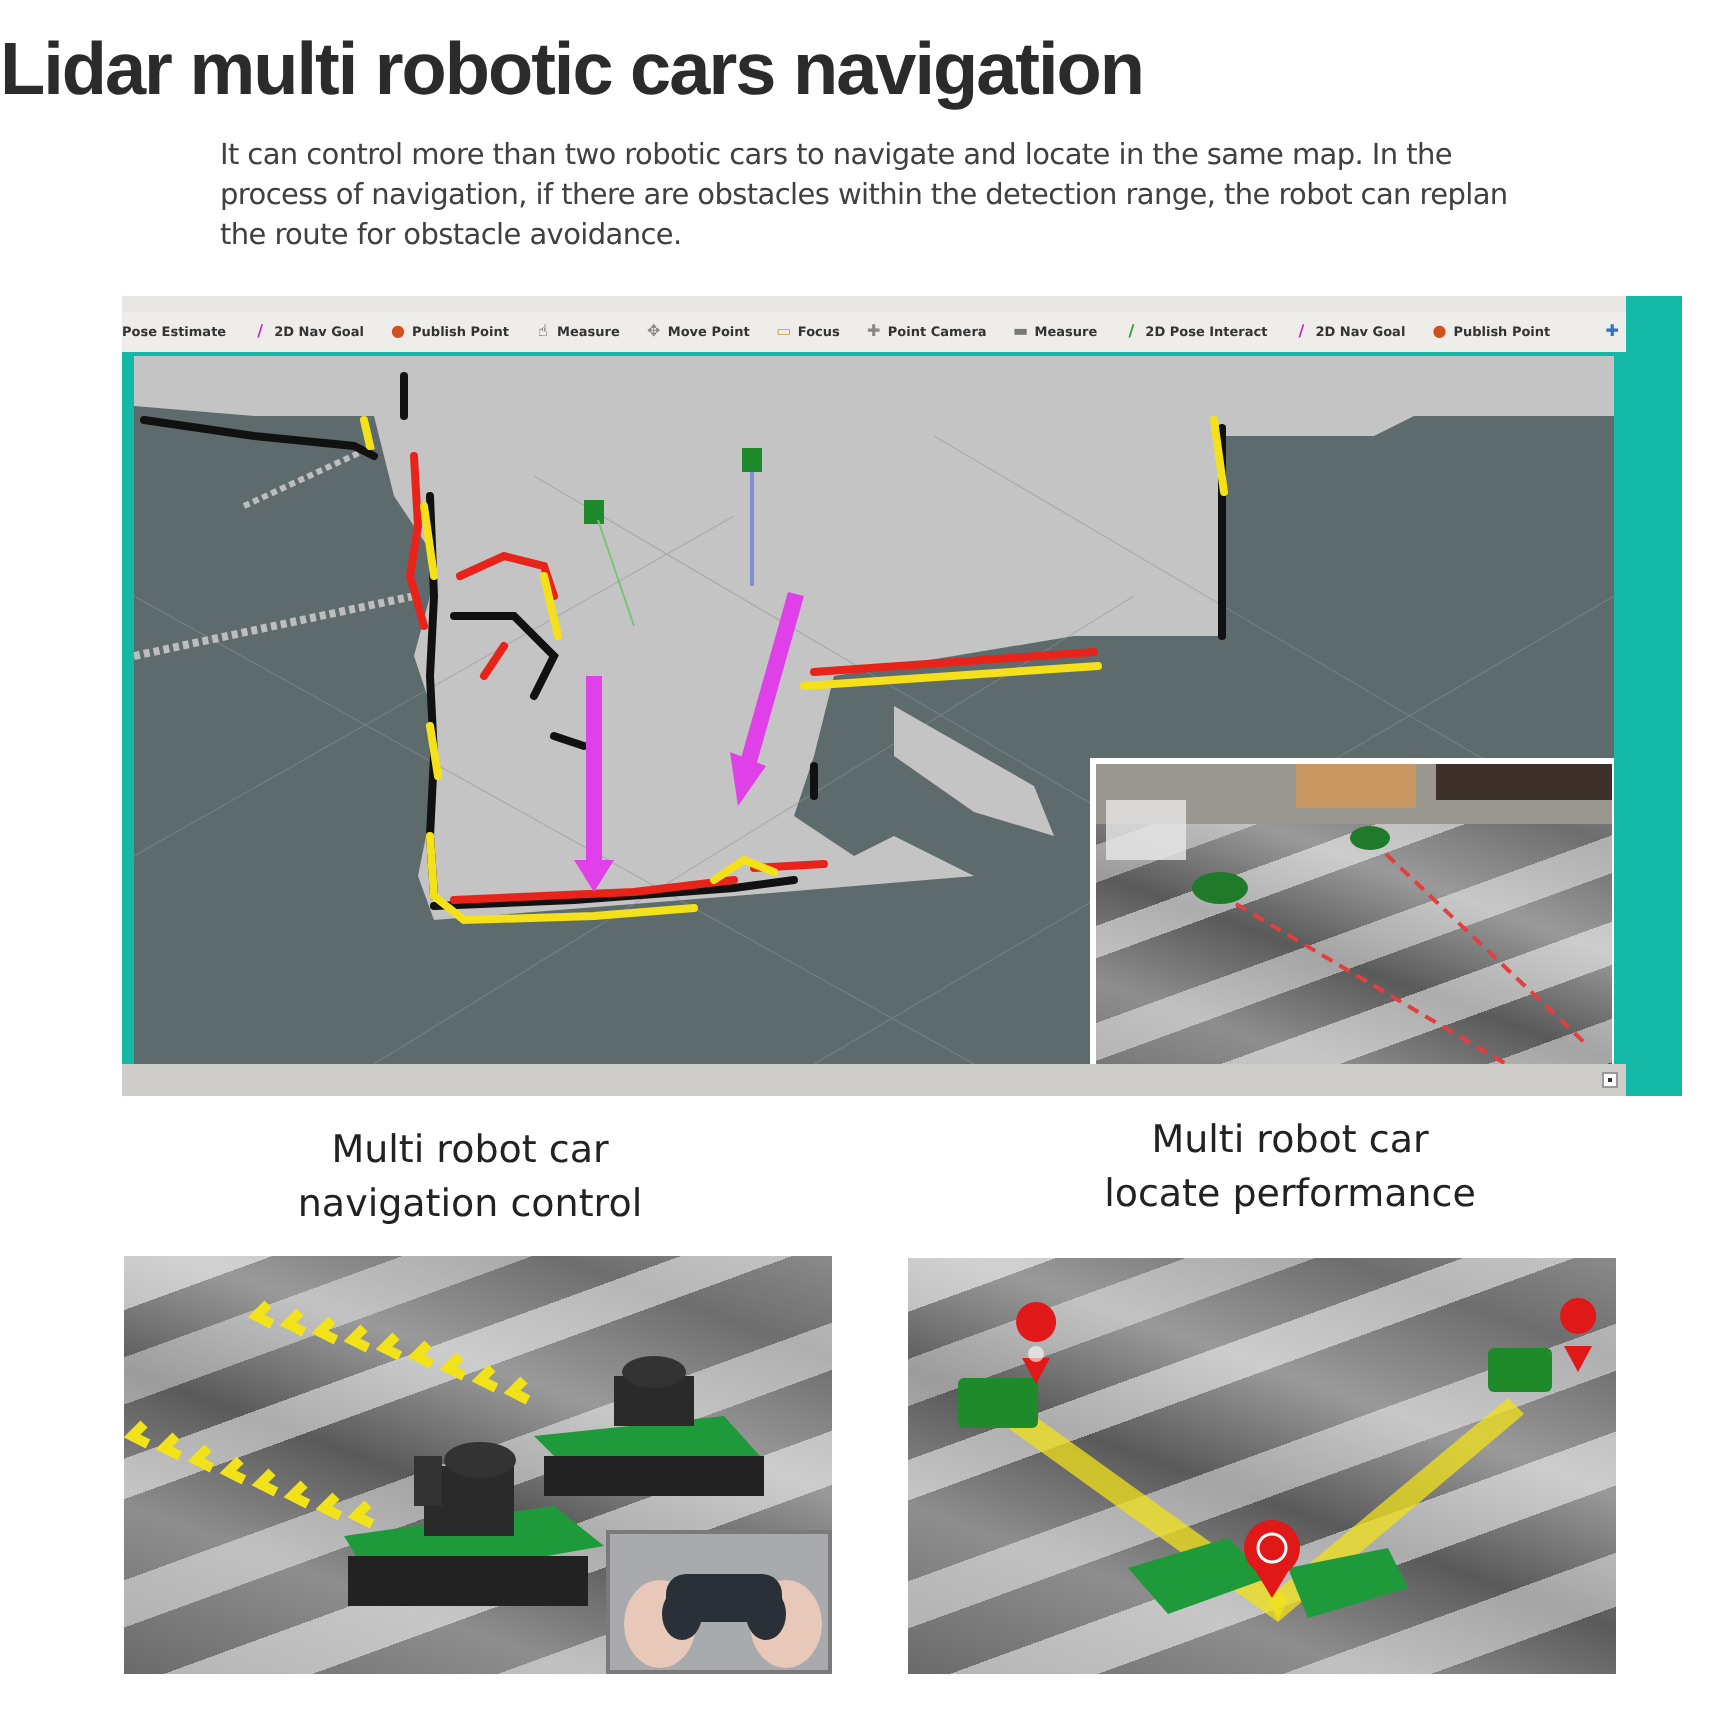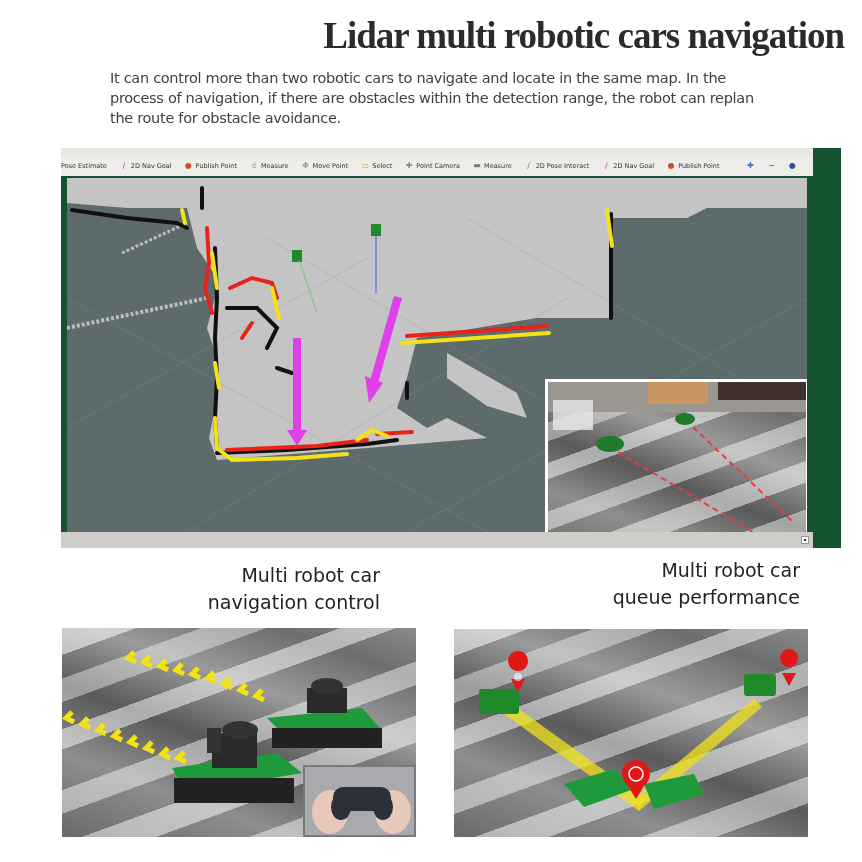--- a/index.html
+++ b/index.html
@@ -1,36 +1,36 @@
 <!DOCTYPE html>
 <html><head>
 <meta charset="utf-8">
 <style>
   html, body { margin: 0; padding: 0; background: #ffffff; }
   body { width: 862px; height: 862px; position: relative; overflow: hidden; font-family: "DejaVu Sans", sans-serif; }
 
-  .title { position: absolute; left: 0; top: 14px; width: 844px; text-align: right; font-family: Liberation Serif, serif; font-weight: bold; font-size: 37px; letter-spacing: -1px; color: #2b2b2b; }
+  .title { position: absolute; left: 0; top: 14px; width: 844px; text-align: left; font-family: Liberation Sans, sans-serif; font-weight: bold; font-size: 37px; letter-spacing: -1px; color: #2b2b2b; }
   .subtitle { position: absolute; left: 110px; top: 68px; width: 660px; font-family: "DejaVu Sans", sans-serif; font-size: 14.5px; line-height: 20px; color: #404040; letter-spacing: -0.3px; }
 
   
-  .rviz { position: absolute; left: 61px; top: 148px; width: 780px; height: 400px; background: #14532d; }
+  .rviz { position: absolute; left: 61px; top: 148px; width: 780px; height: 400px; background: #14b8a6; font-weight: bold; }
   .rviz-topstrip { position: absolute; left: 0; top: 0; width: 752px; height: 8px; background: #e9e7e4; }
   .toolbar { position: absolute; left: 0; top: 8px; width: 752px; height: 20px; background: #efedea; display: flex; align-items: center; font-size: 6.5px; color: #333; white-space: nowrap; overflow: hidden; }
   .tool { display: flex; align-items: center; gap: 3px; margin-right: 13px; }
   .tool .ico { display: inline-block; width: 8px; height: 8px; text-align: center; line-height: 8px; font-size: 8px; }
   .tool.first { margin-left: 0; }
   .viewport { position: absolute; left: 6px; top: 30px; width: 740px; height: 354px; background: #5e6b6d; overflow: hidden; }
   .viewport svg { position: absolute; left: 0; top: 0; }
   .statusbar { position: absolute; left: 0; top: 384px; width: 752px; height: 16px; background: #cfcdc9; }
   .status-btn { position: absolute; right: 4px; top: 4px; width: 8px; height: 8px; background: #fff; border: 1px solid #999; box-sizing: border-box; }
   .status-btn::after { content: ""; position: absolute; left: 2px; top: 2px; width: 2px; height: 2px; background: #333; }
 
   .inset-photo { position: absolute; left: 478px; top: 201px; width: 264px; height: 182px; border: 3px solid #ffffff; box-sizing: border-box; overflow: hidden; }
 
-  .caption { position: absolute; text-align: right; font-family: "DejaVu Sans", sans-serif; font-size: 19px; line-height: 27px; color: #222; font-weight: 500; }
+  .caption { position: absolute; text-align: center; font-family: "DejaVu Sans", sans-serif; font-size: 19px; line-height: 27px; color: #222; font-weight: 500; }
   .cap-left { left: 90px; top: 562px; width: 290px; }
   .cap-right { left: 490px; top: 557px; width: 310px; }
 
   .photo { position: absolute; overflow: hidden; }
   .photo-left { left: 62px; top: 628px; width: 354px; height: 209px; }
   .photo-right { left: 454px; top: 629px; width: 354px; height: 208px; }
   .marble { background:
       linear-gradient(160deg, rgba(255,255,255,0.55) 0 8%, transparent 8% 15%, rgba(255,255,255,0.4) 15% 22%, transparent 22% 30%, rgba(255,255,255,0.5) 30% 36%, transparent 36% 48%, rgba(255,255,255,0.45) 48% 55%, transparent 55% 64%, rgba(255,255,255,0.5) 64% 72%, transparent 72% 82%, rgba(255,255,255,0.45) 82% 90%, transparent 90%),
       linear-gradient(20deg, #6a6a6a 0%, #8e8e8e 25%, #5a5a5a 45%, #9a9a9a 65%, #6e6e6e 85%, #8a8a8a 100%); }
   .controller-inset { position: absolute; left: 241px; top: 137px; width: 113px; height: 72px; background: #a8aaad; border: 2px solid #7a7a7a; box-sizing: border-box; overflow: hidden; }
@@ -58,21 +58,21 @@
     <div class="tool">
       <span class="ico">☝</span>
       <span>Measure</span>
     </div>
     <div class="tool">
       <span class="ico" style="color:#888">✥</span>
       <span>Move Point</span>
     </div>
     <div class="tool">
       <span class="ico" style="color:#c8a020">▭</span>
-      <span>Select</span>
+      <span>Focus</span>
     </div>
     <div class="tool">
       <span class="ico" style="color:#888">✚</span>
       <span>Point Camera</span>
     </div>
     <div class="tool">
       <span class="ico" style="color:#777">▬</span>
       <span>Measure</span>
     </div>
     <div class="tool">
@@ -180,21 +180,21 @@
     <div class="status-btn"></div>
   </div>
 </div>
 
 <div class="caption cap-left">
   <div>Multi robot car</div>
   <div>navigation control</div>
 </div>
 <div class="caption cap-right">
   <div>Multi robot car</div>
-  <div>queue performance</div>
+  <div>locate performance</div>
 </div>
 
 <div class="photo photo-left marble">
   <svg width="354" height="209" viewBox="0 0 354 209">
     <g fill="none" stroke="#f2e21a" stroke-width="5" stroke-linejoin="miter">
       <polyline points="72,24 66,30 74,34"></polyline>
         <polyline points="88,28 82,34 90,38"></polyline>
         <polyline points="104,32 98,38 106,42"></polyline>
       <polyline points="120,36 114,42 122,46"></polyline>
         <polyline points="136,40 130,46 138,50"></polyline>

